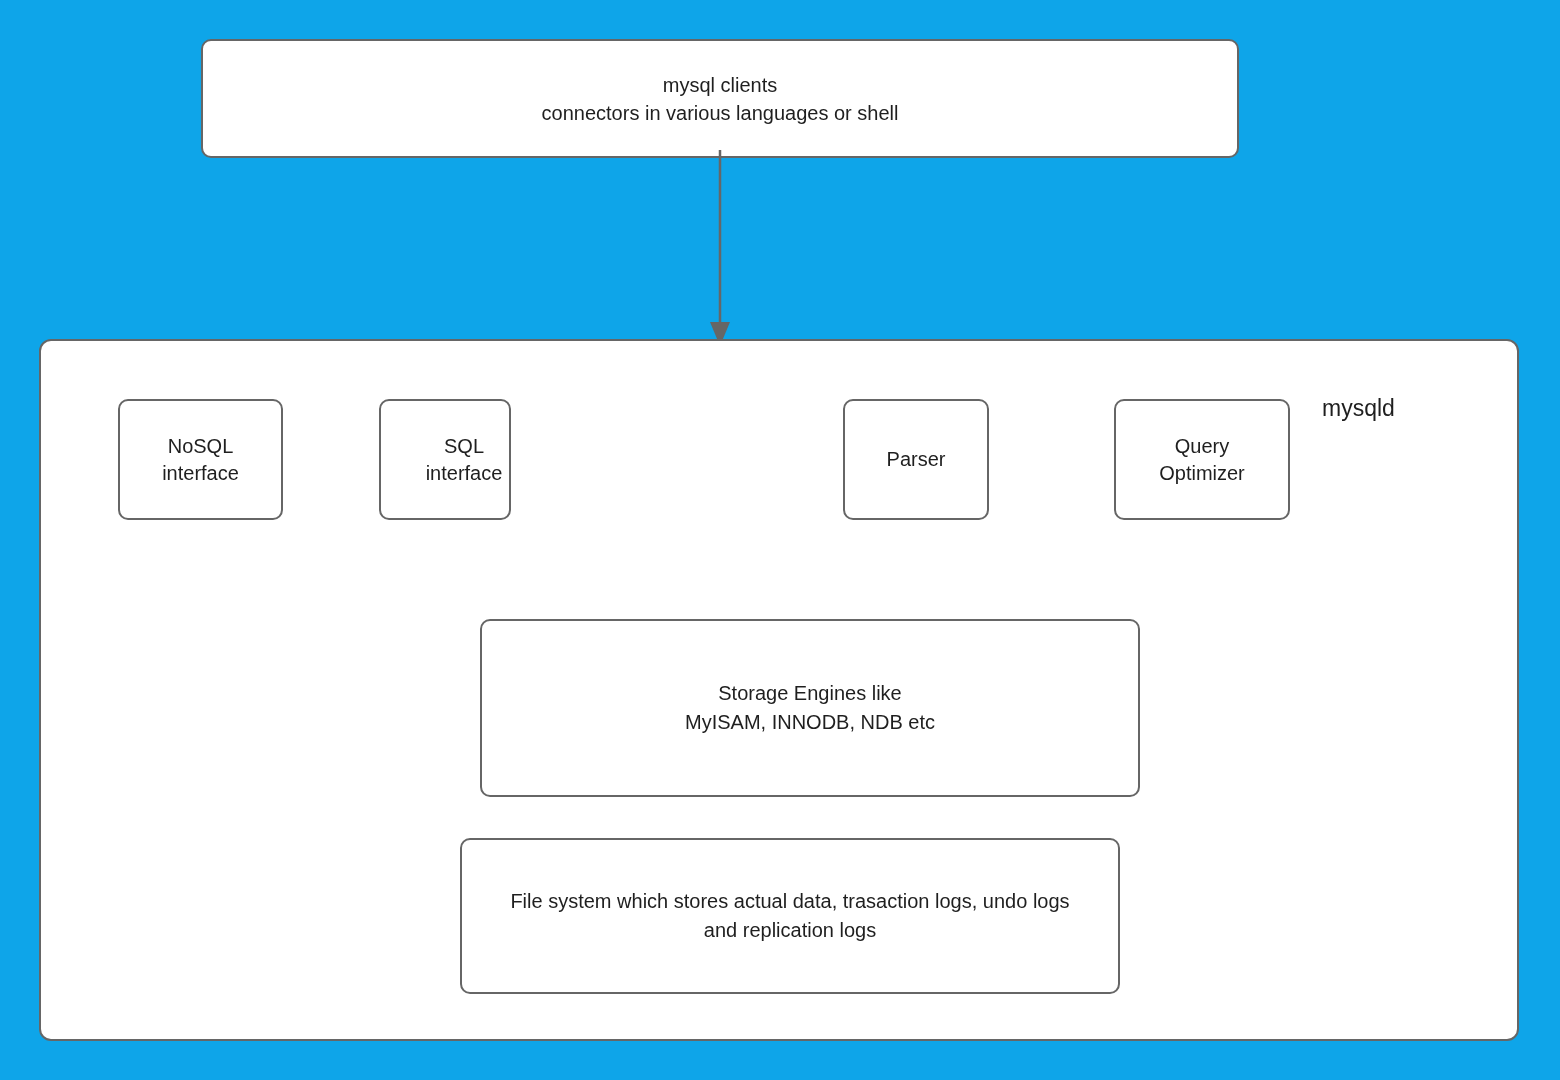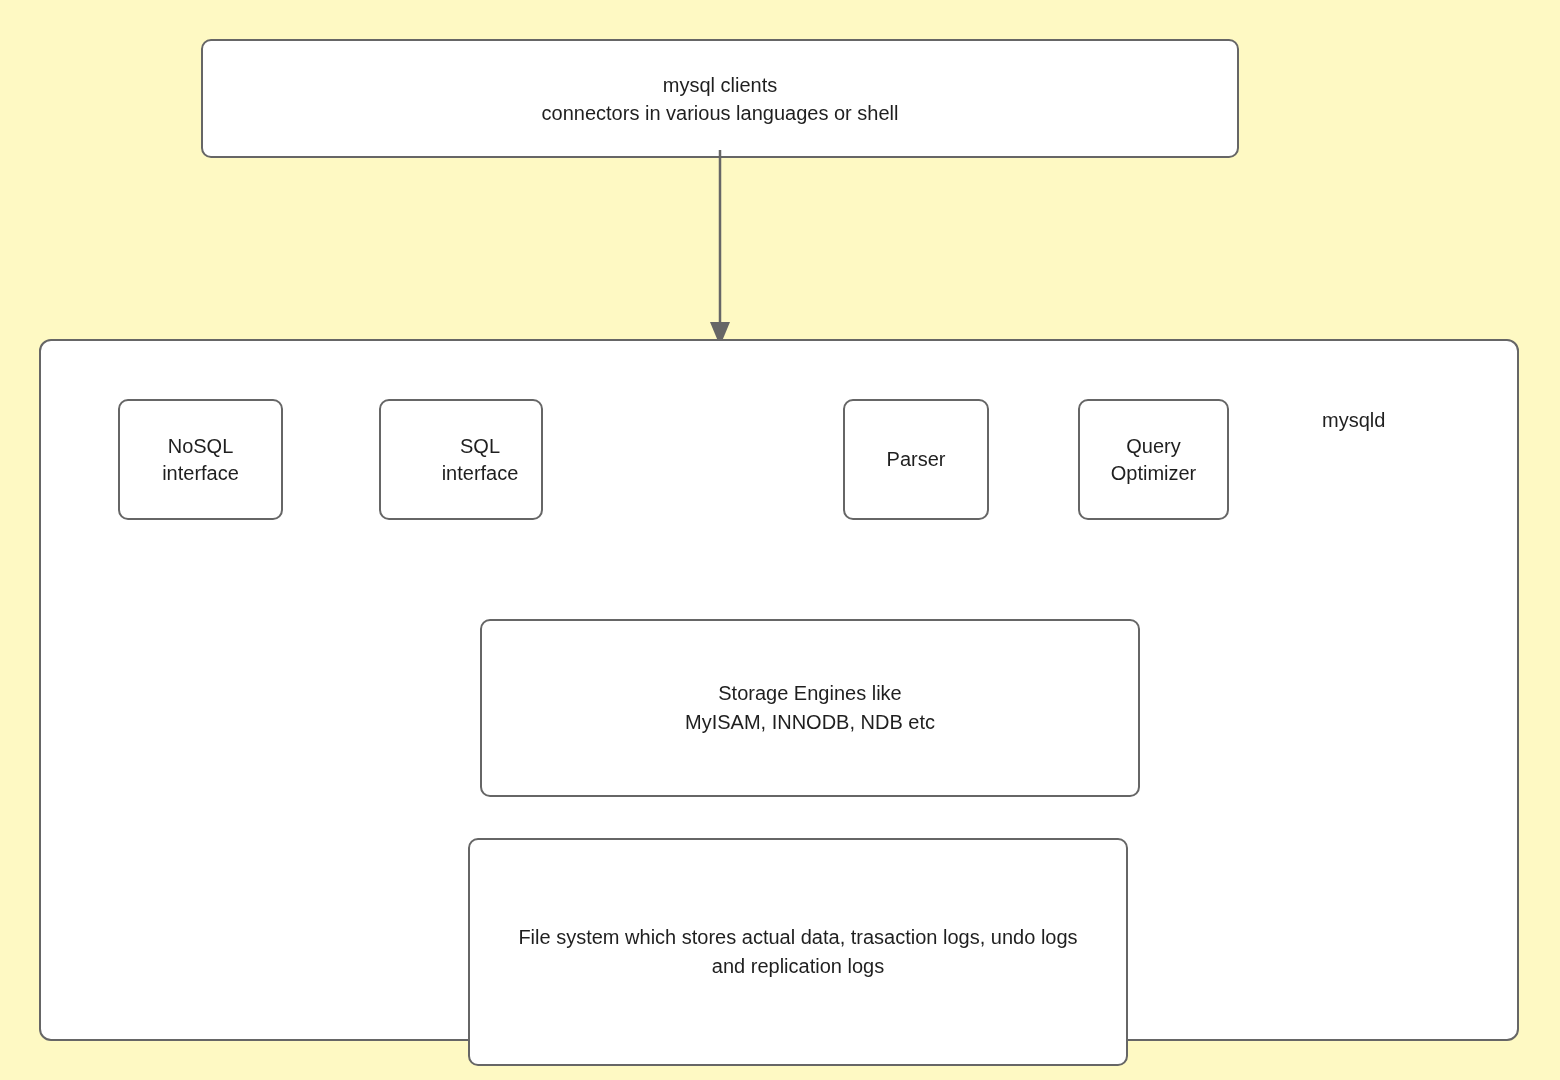--- a/index.html
+++ b/index.html
@@ -9,21 +9,21 @@
     background: #ffffff;
   }
   body {
     font-family: "Liberation Sans", sans-serif;
     color: #1f1f1f;
   }
   #canvas {
     position: relative;
     width: 1560px;
     height: 1080px;
-    background: #fef9c3;
+    background: #0ea5e9;
     overflow: hidden;
   }
   .node {
     position: absolute;
     box-sizing: border-box;
     background: #ffffff;
     border: 2px solid #666666;
     border-radius: 10px;
     display: flex;
     align-items: center;
@@ -52,50 +52,48 @@
     width: 1480px;
     height: 702px;
     align-items: flex-start;
     justify-content: flex-start;
     border-radius: 12px;
   }
   #mysqld-title {
     position: absolute;
     left: 1322px;
     top: 396px;
-    font-size: 20px;
+    font-size: 23px;
     line-height: 24px;
     color: #1f1f1f;
     white-space: nowrap;
-    margin-top: 12px;
   }
 
   .component-box {
     top: 399px;
     height: 121px;
   }
   #comp-0 { left: 118px;  width: 165px; }
-  #comp-1 { left: 379px;  width: 164px; padding-left: 38px; }
+  #comp-1 { left: 379px;  width: 132px; padding-left: 38px; }
   #comp-2 { left: 608px;  width: 164px; }
   #comp-3 { left: 843px;  width: 146px; }
-  #comp-4 { left: 1078px; width: 151px; }
+  #comp-4 { left: 1114px; width: 176px; }
 
   #storage-box {
     left: 460px;
     top: 619px;
     width: 660px;
     height: 178px;
     margin-left: 20px;
   }
   #filesystem-box {
     left: 460px;
     top: 838px;
     width: 660px;
-    height: 228px;
-    margin-left: 8px;
+    height: 156px;
   }
   #storage-box .node-label,
   #filesystem-box .node-label {
     font-size: 20px;
     line-height: 29px;
   }
 
   
   #arrow-clients-to-mysqld {
     position: absolute;

